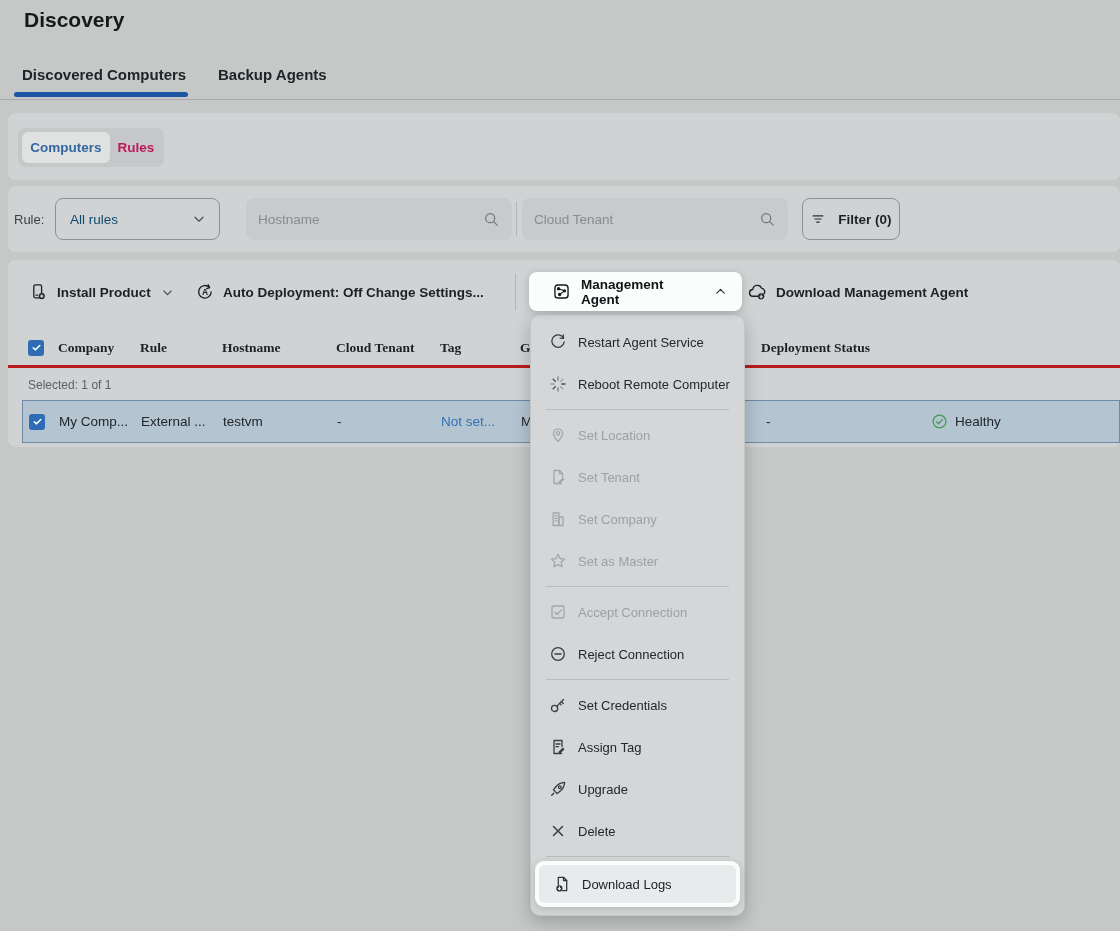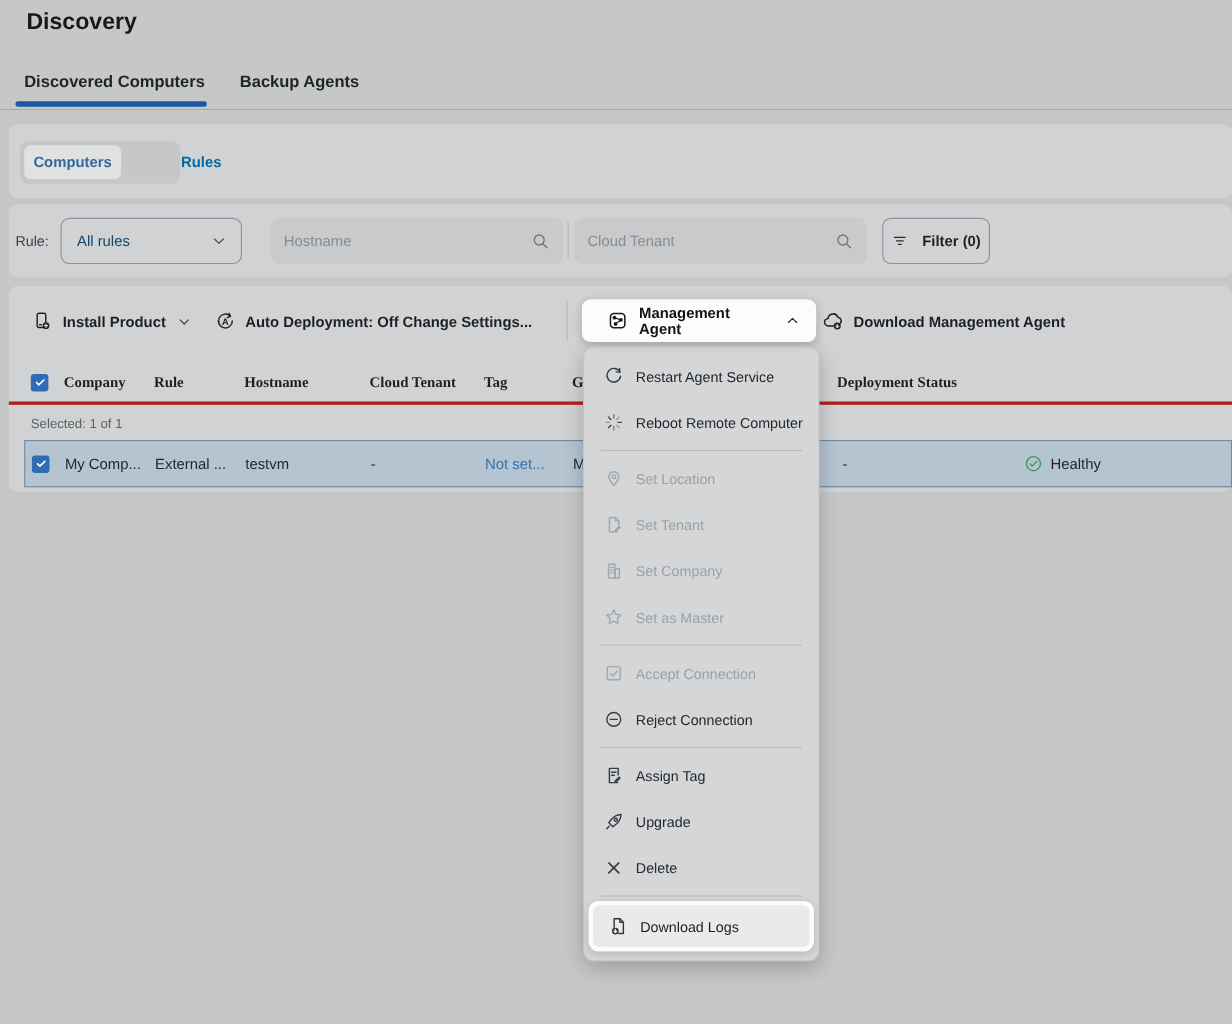--- a/index.html
+++ b/index.html
@@ -24,21 +24,21 @@
   .card1 { top:113px; height:67px; }
   .card2 { top:186px; height:66px; }
   .card3 { top:260px; height:187px; }
 
   
   .seg-toggle { left:18px; top:128px; width:146px; height:39px; background:#c5c7c8; border-radius:8px; }
   .seg-chip { left:22px; top:132px; width:88px; height:31px; background:#e0e2e2; border-radius:6px;
               display:flex; align-items:center; justify-content:center;
               font-size:13.5px; font-weight:600; color:#33679f; cursor:pointer; }
   .seg-rules { left:110px; top:132px; width:52px; height:31px; display:flex; align-items:center; justify-content:center;
-               font-size:13.5px; font-weight:600; color:#0369a1; cursor:pointer;margin-left:47px; }
+               font-size:13.5px; font-weight:600; color:#be185d; cursor:pointer; }
 
   
   .rule-label { left:14px; top:198px; height:42px; display:flex; align-items:center; font-size:13px; color:#3c4145; }
   .select { left:55px; top:198px; width:165px; height:42px; border:1.5px solid #8c9298; border-radius:8px;
             display:flex; align-items:center; padding:0 12px 0 14px; font-size:13.5px; font-weight:500; color:#0c4a6e; cursor:pointer; }
   .select .grow { flex:1; }
   .search-box { top:198px; width:266px; height:42px; background:#c8cacb; border-radius:8px;
                 display:flex; align-items:center; padding:0 12px; }
   .search-box input { flex:1; border:none; outline:none; background:transparent; font-family:"Liberation Sans",sans-serif;
                       font-size:13.5px; color:#23272b; }
@@ -354,20 +354,31 @@
         </svg>
       </span>
     <span>Reject Connection</span>
   </div>
 
   <div class="menu-div"></div>
 
   <div class="mi">
     <span class="icn">
         <svg class="ic" width="18" height="18" viewBox="0 0 18 18">
+          <circle cx="5.6" cy="12.4" r="3.1"></circle>
+          <path d="M7.9 10.1l6.6-6.6"></path>
+          <path d="M12.4 5.6l1.9 1.9"></path>
+          <path d="M10.6 7.4l1.5 1.5"></path>
+        </svg>
+      </span>
+    <span>Set Credentials</span>
+  </div>
+  <div class="mi">
+    <span class="icn">
+        <svg class="ic" width="18" height="18" viewBox="0 0 18 18">
           <path d="M12.5 15.5H5V2.5h8v6"></path>
           <line x1="7" y1="6" x2="11" y2="6"></line>
           <line x1="7" y1="8.7" x2="9.5" y2="8.7"></line>
           <path d="M9.8 13.6l4-4 1.7 1.7-4 4-2.1.4z" fill="currentColor" stroke="none"></path>
         </svg>
       </span>
     <span>Assign Tag</span>
   </div>
   <div class="mi">
     <span class="icn">

